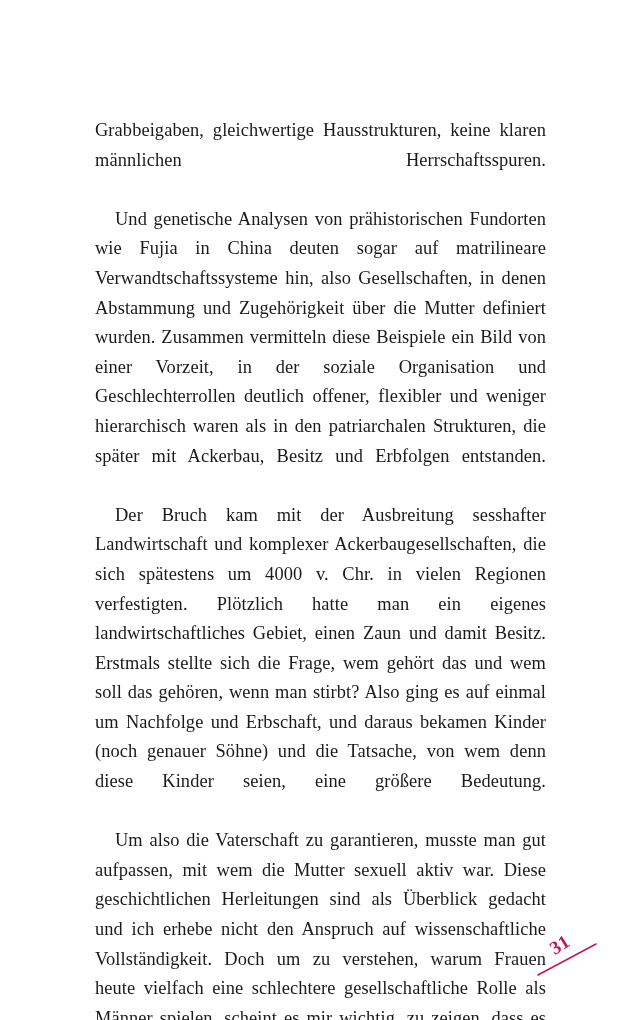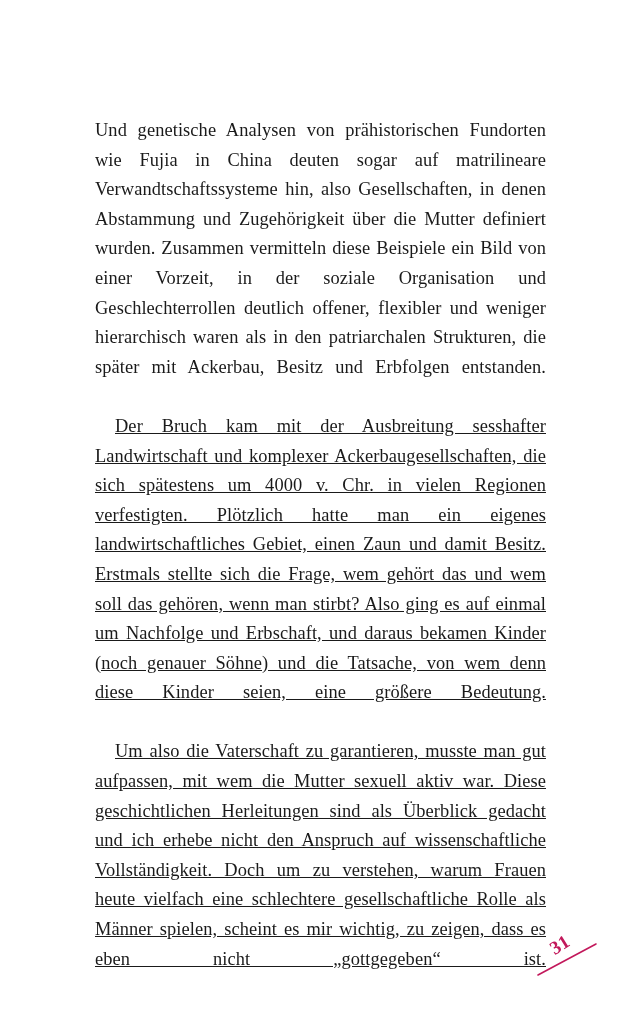--- a/index.html
+++ b/index.html
@@ -29,21 +29,20 @@
     color: #1a1a1a;
     text-align: justify;
     text-justify: inter-word;
     hyphens: manual;
     -webkit-hyphens: manual;
     letter-spacing: 0.005em;
     word-spacing: 0.01em;
   }
   .para + .para {
     text-indent: 20px;
-    text-decoration: underline;
   }
   
   .para::after {
     content: "";
     display: inline-block;
     width: 100%;
   }
 
   .folio {
     position: absolute;
@@ -72,20 +71,21 @@
     height: 75px;
     pointer-events: none;
   }
 </style>
 </head>
 <body>
 
 <div class="page">
 
   <div class="text-column">
+    <p class="para">Grabbeigaben, gleichwertige Hausstrukturen, keine klaren männlichen Herrschaftsspuren.</p>
     <p class="para">Und genetische Analysen von prähistorischen Fundorten wie Fujia in China deuten sogar auf matrilineare Verwandtschaftssysteme hin, also Gesellschaften, in denen Abstammung und Zugehörigkeit über die Mutter definiert wurden. Zusammen vermitteln diese Beispiele ein Bild von einer Vorzeit, in der soziale Organisation und Geschlechterrollen deutlich offener, flexibler und weniger hierarchisch waren als in den patriarchalen Strukturen, die später mit Ackerbau, Besitz und Erbfolgen entstanden.</p>
     <p class="para">Der Bruch kam mit der Ausbreitung sesshafter Landwirtschaft und komplexer Ackerbaugesellschaften, die sich spätestens um 4000 v. Chr. in vielen Regionen verfestigten. Plötzlich hatte man ein eigenes landwirtschaftliches Gebiet, einen Zaun und damit Besitz. Erstmals stellte sich die Frage, wem gehört das und wem soll das gehören, wenn man stirbt? Also ging es auf einmal um Nachfolge und Erbschaft, und daraus bekamen Kinder (noch genauer Söhne) und die Tatsache, von wem denn diese Kinder seien, eine größere Bedeutung.</p>
     <p class="para">Um also die Vaterschaft zu garantieren, musste man gut aufpassen, mit wem die Mutter sexuell aktiv war. Diese geschichtlichen Herleitungen sind als Überblick gedacht und ich erhebe nicht den Anspruch auf wissenschaftliche Vollständigkeit. Doch um zu verstehen, warum Frauen heute vielfach eine schlechtere gesellschaftliche Rolle als Männer spielen, scheint es mir wichtig, zu zeigen, dass es eben nicht „gottgegeben“ ist.</p>
   </div>
 
   <div class="folio">
     <svg class="folio-rule" viewBox="0 0 100 75" xmlns="http://www.w3.org/2000/svg">
       <line x1="18" y1="55" x2="76" y2="24" stroke="#c2185b" stroke-width="1.6" stroke-linecap="round"></line>
     </svg>
     <div class="folio-number">31</div>

